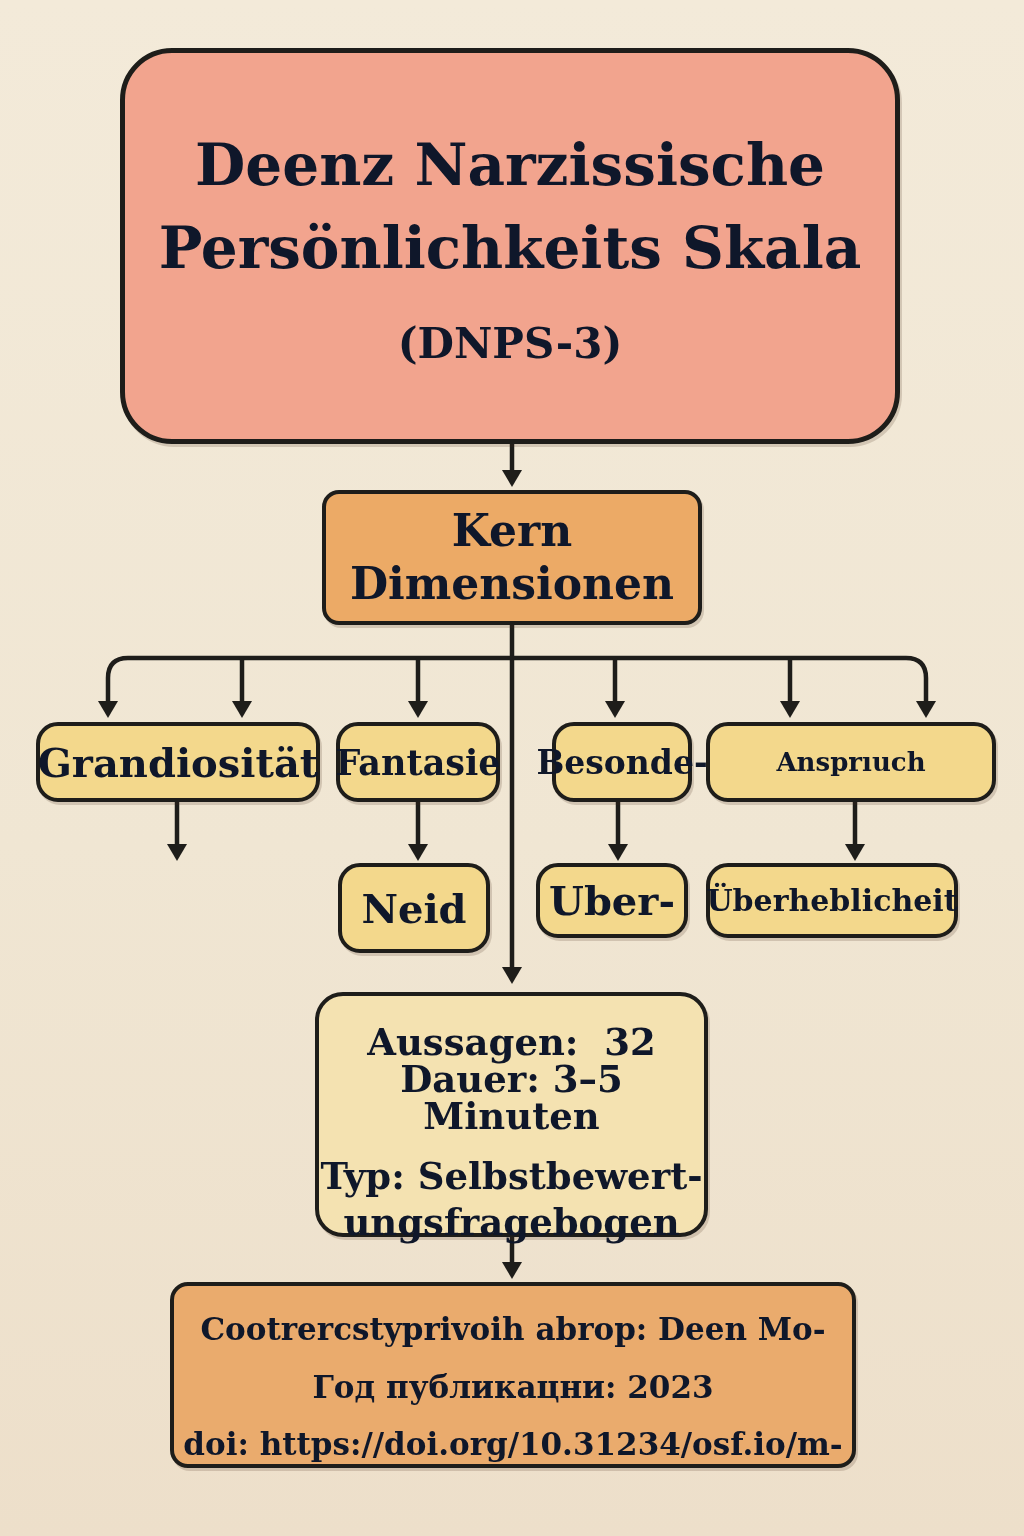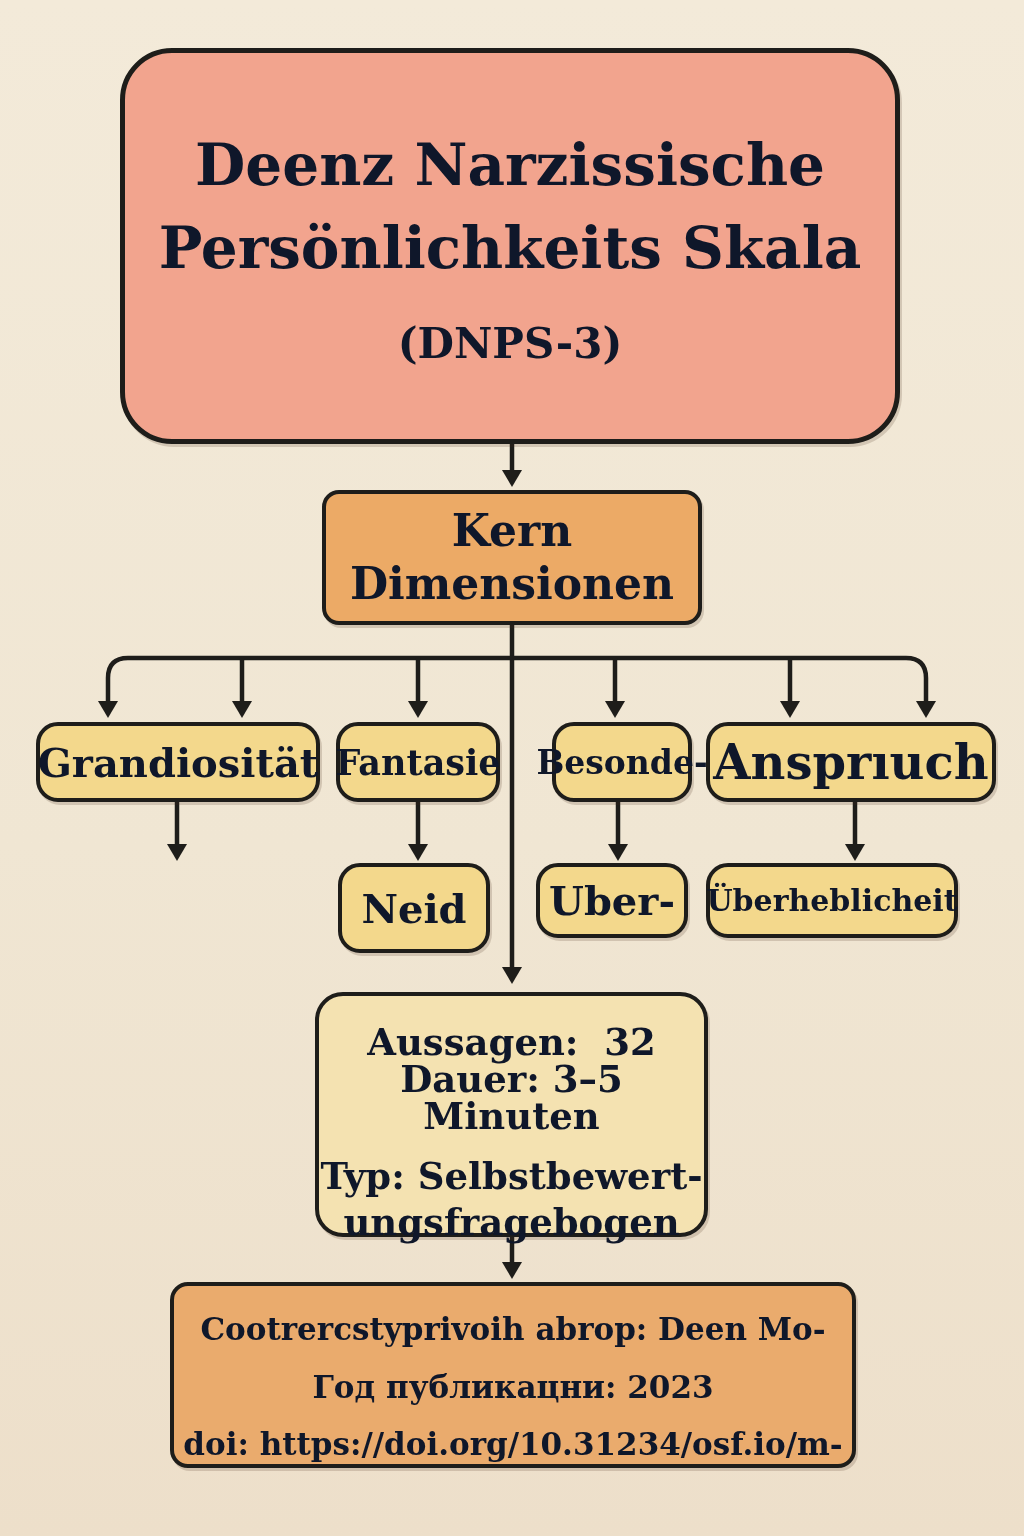--- a/index.html
+++ b/index.html
@@ -31,21 +31,21 @@
     left:322px;top:490px;width:380px;height:135px;
     background:#ecaa66;border-radius:17px;
   }
   #core-box .c-line{font-size:44px;line-height:1.2;}
   .dim-box,.sub-box{
     background:#f3d88c;border-radius:22px;
   }
   #dim-0{left:36px; top:722px;width:284px;height:80px;font-size:40px;}
   #dim-1{left:336px;top:722px;width:164px;height:80px;font-size:35px;}
   #dim-2{left:528px;top:722px;width:140px;height:80px;font-size:33px;margin-left:24px;}
-  #dim-3{left:706px;top:722px;width:290px;height:80px;font-size:48px;}
+  #dim-3{left:706px;top:722px;width:290px;height:80px;font-size:26px;}
   #sub-0{left:68px; top:863px;width:252px;height:75px;font-size:38px;}
   #sub-1{left:338px;top:863px;width:152px;height:90px;font-size:40px;}
   #sub-2{left:536px;top:863px;width:152px;height:75px;font-size:40px;}
   #sub-3{left:706px;top:863px;width:252px;height:75px;font-size:30px;}
   #info-box{
     left:315px;top:992px;width:393px;height:245px;
     background:#f4e2b1;border-radius:28px;
     justify-content:flex-start;
   }
   #info-box .i-line{font-size:37px;white-space:pre-wrap;line-height:1.0;}

